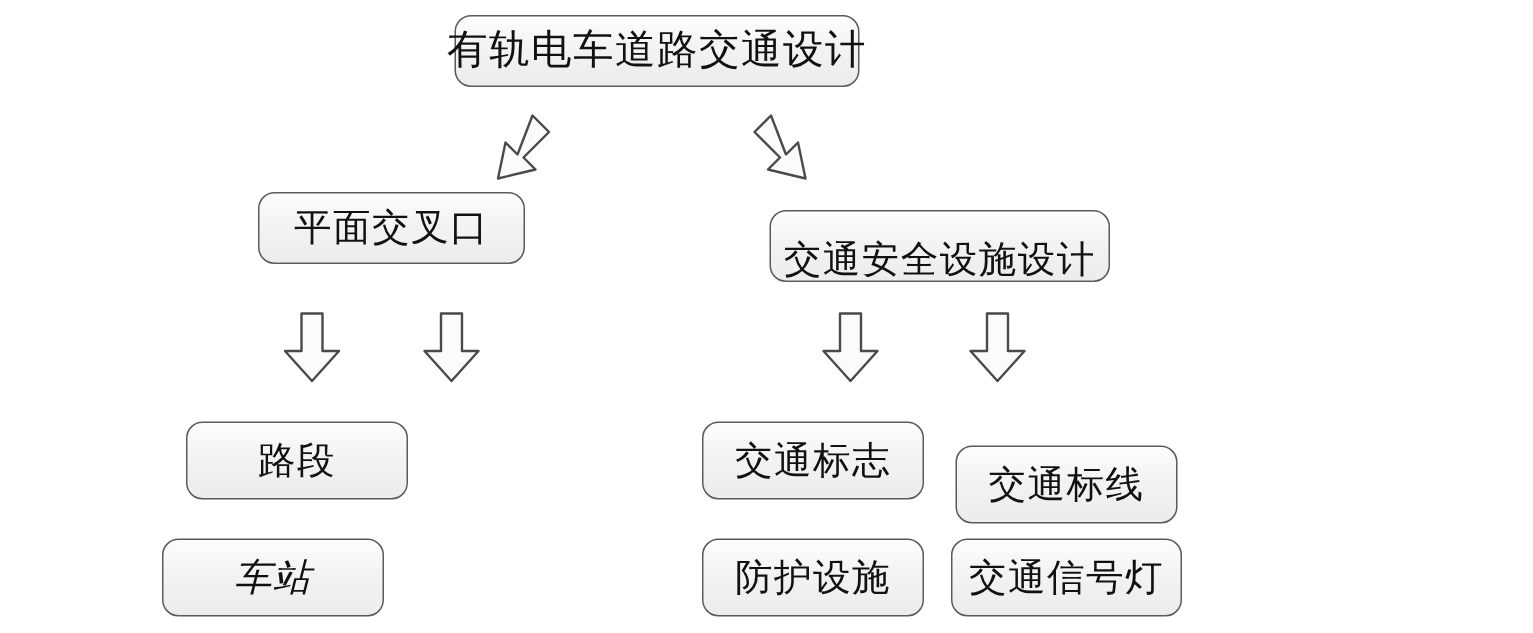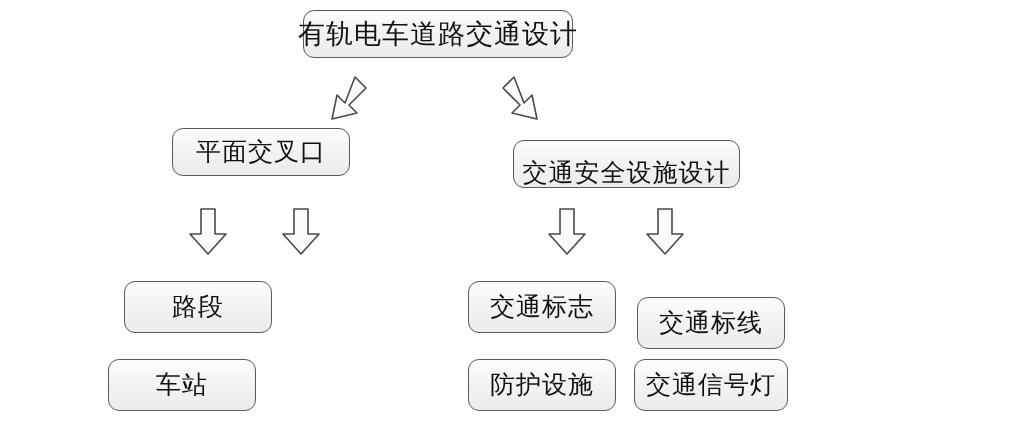--- a/index.html
+++ b/index.html
@@ -99,21 +99,21 @@
     <svg width="42" height="50" viewBox="0 0 42 50">
       <path d="M14 2 L28 2 L28 27 L39 27 L21 47 L3 27 L14 27 Z" fill="#fbfbfb" stroke="#4a4a4a" stroke-width="1.6" stroke-linejoin="round"></path>
     </svg>
   </div>
 
   <div class="node level-3" style="left:124px; top:281px; width:148px; height:52px;">
     <span class="node-label">路段</span>
   </div>
 
 
-  <div class="node level-3" style="left:108px; top:359px; width:148px; height:52px;">
+  <div class="node level-3" style="left:108px; top:359px; width:148px; height:52px;font-style:italic;">
     <span class="node-label">车站</span>
   </div>
 
   <div class="node level-3" style="left:468px; top:281px; width:148px; height:52px;">
     <span class="node-label">交通标志</span>
   </div>
 
   <div class="node level-3" style="left:637px; top:281px; width:148px; height:52px;margin-top:16px;">
     <span class="node-label">交通标线</span>
   </div>

